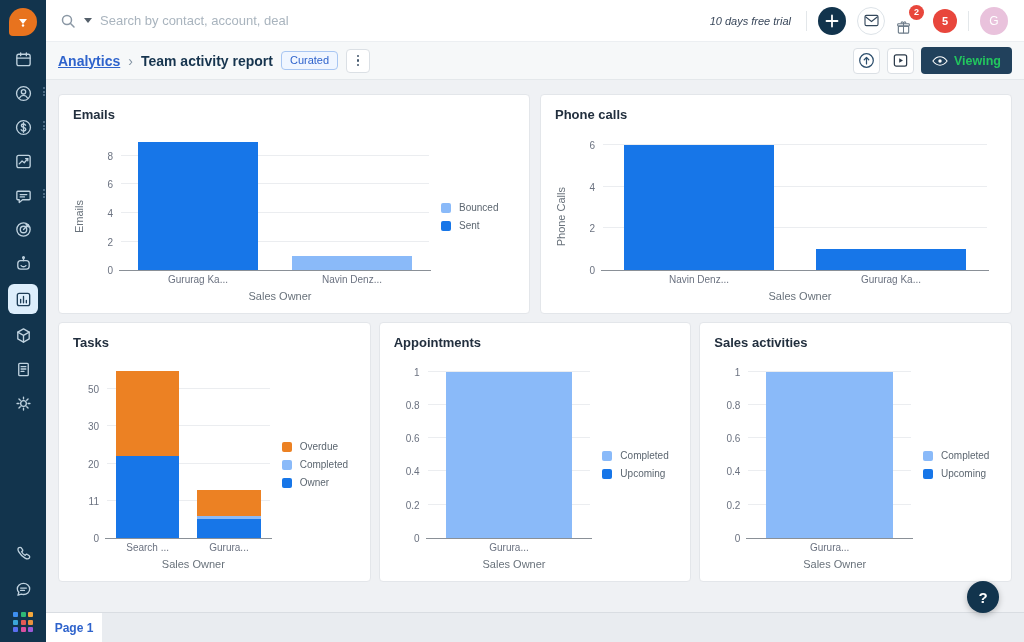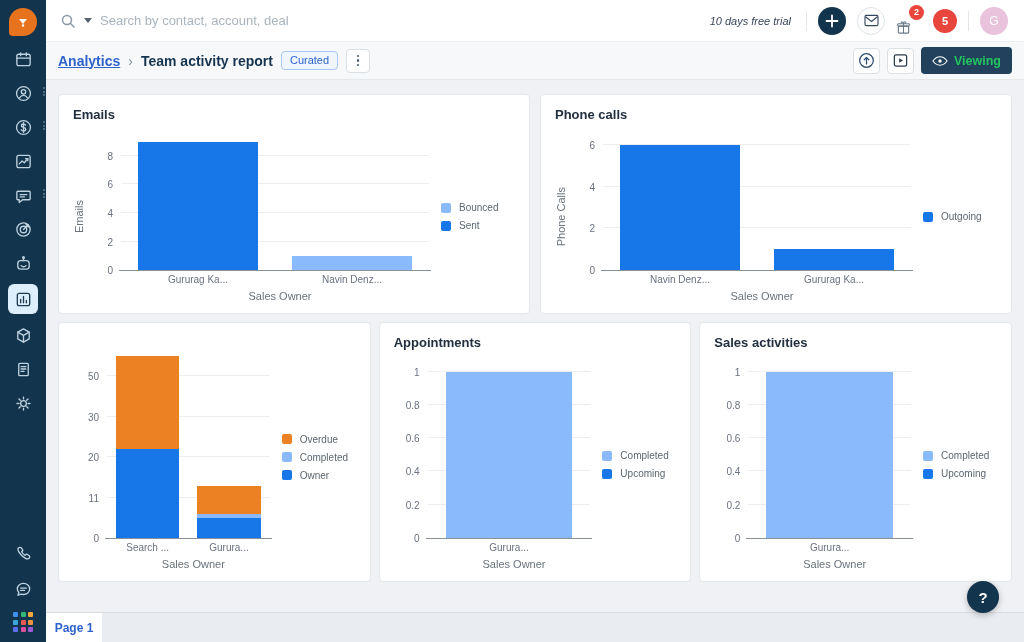--- a/index.html
+++ b/index.html
@@ -330,31 +330,26 @@
                   <div class="ytick" style="bottom: 62.0155%;">4</div>
                   <div class="gridline" style="bottom: 93.0233%;"></div>
                   <div class="ytick" style="bottom: 93.0233%;">6</div>
                   <div class="bar-seg" style="left: 5.5%; width: 39%; bottom: 0%; height: 93.0233%; background: rgb(23, 118, 232);"></div>
                   <div class="xcat" style="left: 0%; width: 50%;">Navin Denz...</div>
                   <div class="bar-seg" style="left: 55.5%; width: 39%; bottom: 0%; height: 15.5039%; background: rgb(23, 118, 232);"></div>
                   <div class="xcat" style="left: 50%; width: 50%;">Gururag Ka...</div>
                 </div>
               <div class="x-title">Sales Owner</div>
             </div>
-            <div class="legend">
-                <div class="legend-item">
-                  <div class="swatch" style="background: rgb(23, 118, 232);"></div>
-                  <div class="legend-label">Outgoing</div>
-                </div>
-              </div>
           </div>
         </section>
       </div>
       <div class="row row2">
         <section class="card">
+          <h3 class="chart-title">Tasks</h3>
           <div class="chart-body">
 
             <div class="plot-col">
               <div class="plot">
                   <div class="ytick" style="bottom: 0%;">0</div>
                   <div class="gridline" style="bottom: 21.3675%;"></div>
                   <div class="ytick" style="bottom: 21.3675%;">11</div>
                   <div class="gridline" style="bottom: 42.735%;"></div>
                   <div class="ytick" style="bottom: 42.735%;">20</div>
                   <div class="gridline" style="bottom: 64.1026%;"></div>

